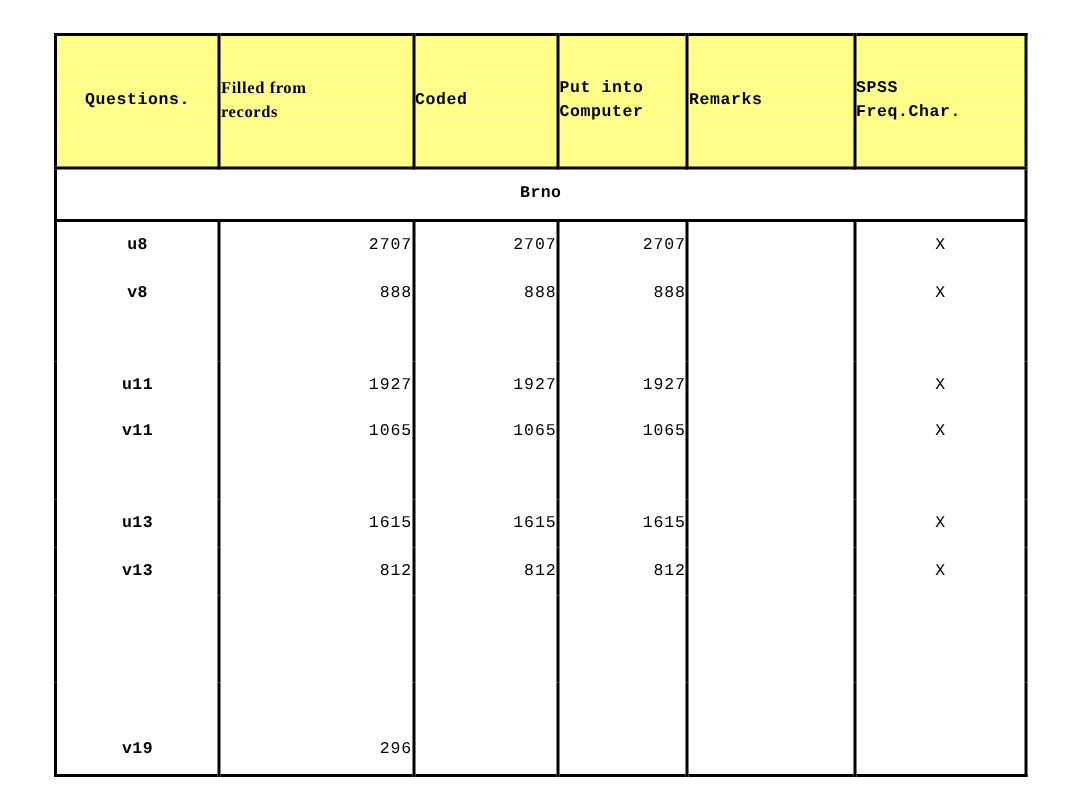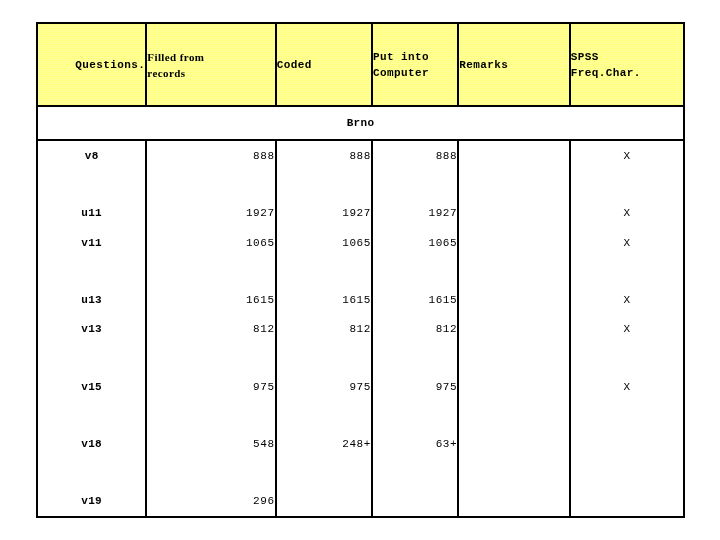--- a/index.html
+++ b/index.html
@@ -61,21 +61,21 @@
     border-bottom: 2px solid #000000;
     height: 68px;
     font-weight: bold;
     font-size: 11px;
     letter-spacing: 0.4px;
     line-height: 16px;
     vertical-align: middle;
   }
   tr.header-row td:last-child { border-right: none; }
 
-  .hdr-left  { padding-left: 14px;  text-align: right; }
+  .hdr-left  { padding-left: 14px;  text-align: center; }
   .hdr-left2 { padding-left: 12px;  text-align: left; font-family: Liberation Serif, serif; }
   .hdr-left3 { padding-left: 11px;  text-align: left; }
   .hdr-left4 { padding-left: 12px;  text-align: left; }
   .hdr-left5 { padding-left: 12px;  text-align: left; }
   .hdr-center{ }
 
   
   tr.group-row td {
     height: 26px;
     border-bottom: 2px solid #000000;
@@ -159,20 +159,28 @@
           </td>
           <td class="hdr-center">
             <div>SPSS</div>
             <div>Freq.Char.</div>
           </td>
         </tr>
         <tr class="group-row">
           <td colspan="6">Brno</td>
         </tr>
         <tr class="data-row">
+          <td class="cell-q">u8</td>
+          <td class="cell-num fil">2707</td>
+          <td class="cell-num cod">2707</td>
+          <td class="cell-num put">2707</td>
+          <td class="cell-rem"></td>
+          <td class="cell-spss">X</td>
+        </tr>
+        <tr class="data-row">
           <td class="cell-q">v8</td>
           <td class="cell-num fil">888</td>
           <td class="cell-num cod">888</td>
           <td class="cell-num put">888</td>
           <td class="cell-rem"></td>
           <td class="cell-spss">X</td>
         </tr>
         <tr class="spacer-row">
           <td class="cell-q"></td>
           <td class="cell-num fil"></td>
@@ -222,41 +230,25 @@
           <td class="cell-spss">X</td>
         </tr>
         <tr class="spacer-row">
           <td class="cell-q"></td>
           <td class="cell-num fil"></td>
           <td class="cell-num cod"></td>
           <td class="cell-num put"></td>
           <td class="cell-rem"></td>
           <td class="cell-spss"></td>
         </tr>
-        <tr class="data-row">
-          <td class="cell-q">v15</td>
-          <td class="cell-num fil">975</td>
-          <td class="cell-num cod">975</td>
-          <td class="cell-num put">975</td>
-          <td class="cell-rem"></td>
-          <td class="cell-spss">X</td>
-        </tr>
-        <tr class="spacer-row">
-          <td class="cell-q"></td>
-          <td class="cell-num fil"></td>
-          <td class="cell-num cod"></td>
-          <td class="cell-num put"></td>
-          <td class="cell-rem"></td>
-          <td class="cell-spss"></td>
-        </tr>
-        <tr class="data-row">
-          <td class="cell-q">v18</td>
-          <td class="cell-num fil">548</td>
-          <td class="cell-num cod">248+</td>
-          <td class="cell-num put">63+</td>
+        <tr class="spacer-row">
+          <td class="cell-q"></td>
+          <td class="cell-num fil"></td>
+          <td class="cell-num cod"></td>
+          <td class="cell-num put"></td>
           <td class="cell-rem"></td>
           <td class="cell-spss"></td>
         </tr>
         <tr class="spacer-row">
           <td class="cell-q"></td>
           <td class="cell-num fil"></td>
           <td class="cell-num cod"></td>
           <td class="cell-num put"></td>
           <td class="cell-rem"></td>
           <td class="cell-spss"></td>

